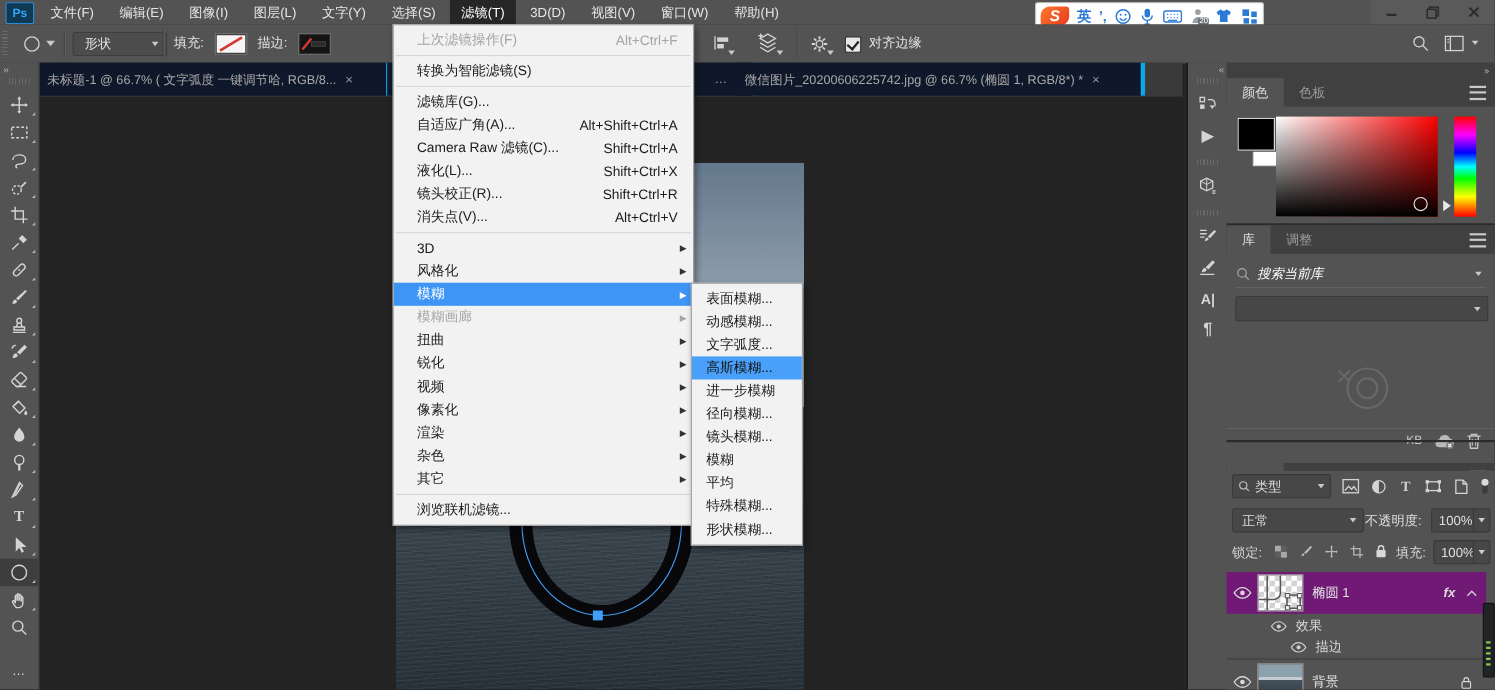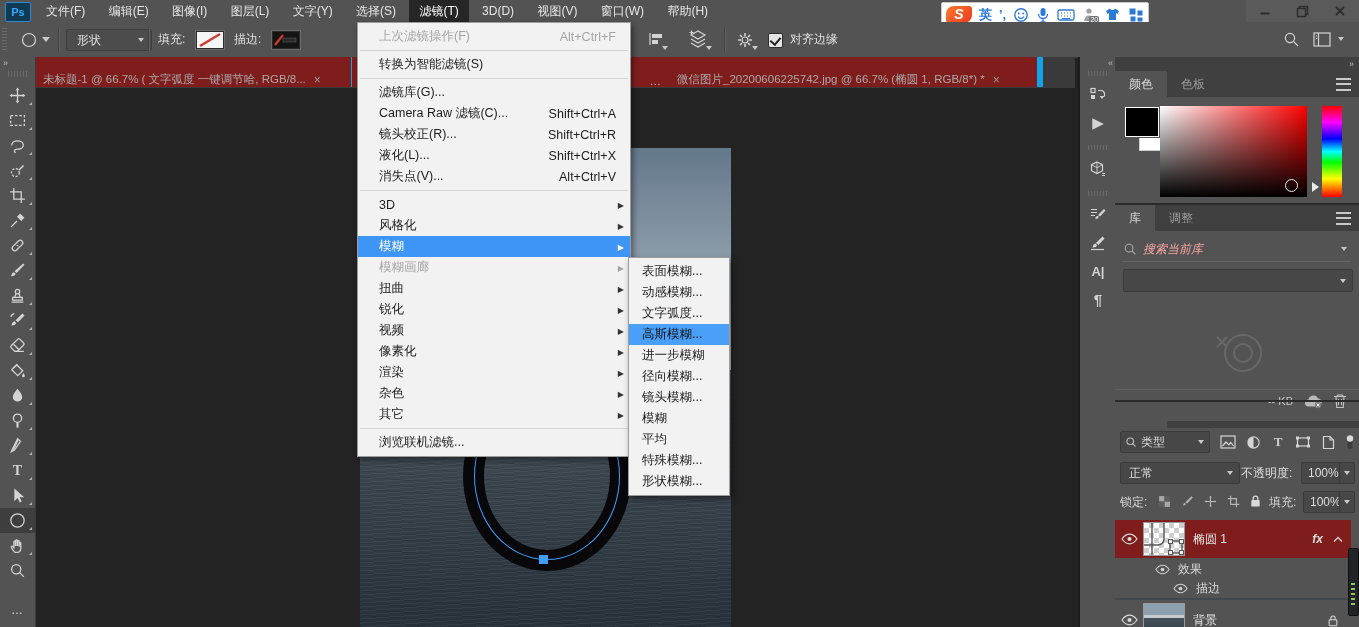--- a/index.html
+++ b/index.html
@@ -40,22 +40,22 @@
   .ob-label{color:#e2e2e2;font-size:12px;line-height:35px;}
   .ob-box{background:#4c4c4c;border:1px solid #3e3e3e;border-radius:2px;height:20px;top:7px;
           color:#e0e0e0;font-size:12px;display:flex;align-items:center;}
   .swatch{top:9px;width:26px;height:16px;border:1px solid #2a2a2a;outline:1px solid #6b6b6b;}
   .checkbox{top:11px;width:13px;height:13px;background:#e6e6e6;border:1px solid #2e2e2e;border-radius:2px;}
   .checkbox:after{content:"";position:absolute;left:3px;top:1px;width:5px;height:8px;
         border:solid #222;border-width:0 2px 2px 0;transform:rotate(40deg);}
 
   
   #tabbar{left:35px;top:57px;width:1040px;height:31px;background:#3a3a3a;border-bottom:1px solid #2a2a2a;}
-  .doc-tab{top:0;height:30px;background:#7f1d1d;border-right:6px solid #0ea5e9;color:#a9a9a9;
-           font-size:11.5px;display:flex;align-items:flex-end;padding:0 8px;white-space:nowrap;overflow:hidden;}
+  .doc-tab{top:0;height:30px;background:#0f172a;border-right:4px solid #0ea5e9;color:#a9a9a9;
+           font-size:11.5px;display:flex;align-items:center;padding:0 8px;white-space:nowrap;overflow:hidden;}
   .tab-close{margin-left:8px;color:#9a9a9a;font-size:12px;}
 
   
   #toolbar{left:0;top:57px;width:35px;height:570px;background:#535353;border-right:1px solid #3b3b3b;}
   .tb-head{height:13px;color:#bbb;font-size:9px;text-align:left;padding-left:3px;line-height:13px;letter-spacing:-1px;}
   .tb-grip{margin:1px 8px 6px 8px;height:6px;
         background:repeating-linear-gradient(90deg,#6a6a6a 0 1px,transparent 1px 3px);}
   .tool{width:35px;height:25px;display:flex;align-items:center;justify-content:center;position:relative;}
   .tool.active{background:#3e3e3e;}
   .tool .corner{position:absolute;right:3px;bottom:3px;width:0;height:0;
@@ -117,39 +117,39 @@
   .bg-swatch{left:24px;top:26px;width:30px;height:26px;background:#fff;border:1px solid #cfcfcf;}
   .sat-box{left:45px;top:9px;width:147px;height:91px;
       background:linear-gradient(to bottom,rgba(0,0,0,0) 0%,#000 100%),linear-gradient(to right,#fff,#f00);}
   .sat-cur{left:170px;top:82px;width:11px;height:11px;border:1.5px solid #eee;border-radius:50%;box-shadow:0 0 1px #000;}
   .hue-mark{left:197px;top:85px;width:0;height:0;border-top:5px solid transparent;border-bottom:5px solid transparent;border-left:7px solid #e8e8e8;}
   .hue-strip{left:207px;top:9px;width:20px;height:91px;
       background:linear-gradient(#ff0000,#ff00ff 18%,#0000ff 36%,#00ffff 50%,#00ff00 62%,#ffff00 80%,#ff0000);}
 
   
   .lib-search{left:8px;top:6px;width:228px;height:24px;border-bottom:1px solid #646464;
-      display:flex;align-items:center;color:#fca5a5;}
+      display:flex;align-items:center;color:#ffffff;}
   .lib-ph{font-style:italic;font-size:12px;margin-left:6px;}
   .lib-drop{left:8px;top:38px;width:228px;height:21px;background:#474747;border:1px solid #3a3a3a;border-radius:2px;
       display:flex;align-items:center;}
   .lib-view{left:8px;top:66px;width:228px;height:24px;display:flex;align-items:center;color:#d2d2d2;font-size:12px;}
   .viewbtn{width:24px;height:21px;display:flex;align-items:center;justify-content:center;border-radius:2px;}
   .viewbtn.active{background:#3a3a3a;}
   .lib-foot{left:0;top:158px;width:244px;height:22px;border-top:1px solid #616161;
       display:flex;align-items:center;justify-content:flex-end;color:#c9c9c9;font-size:11px;}
   .lay-search{left:5px;width:88px;height:20px;background:#474747;border:1px solid #3a3a3a;border-radius:2px;
       display:flex;align-items:center;color:#dedede;font-size:12px;position:absolute;top:3px;}
   .lf-ic{position:absolute;top:6px;width:18px;height:16px;display:flex;align-items:center;justify-content:center;color:#cfcfcf;}
   .lay-blendrow{left:0;top:34px;width:244px;height:24px;}
   .sel-box{background:#474747;border:1px solid #3a3a3a;border-radius:2px;height:20px;
       color:#dedede;font-size:12px;display:flex;align-items:center;position:absolute;}
   .lay-lockrow{left:0;top:62px;width:244px;height:24px;color:#d6d6d6;font-size:12px;}
   .lock-ic{position:absolute;top:2px;width:18px;height:18px;display:flex;align-items:center;justify-content:center;}
   .layer-row{left:0;width:236px;height:38px;display:flex;align-items:center;}
-  .layer-row.selected{background:#7f1d1d;}
+  .layer-row.selected{background:#701a75;}
   .eyebox{width:28px;display:flex;justify-content:center;flex:0 0 28px;}
   .thumb{width:40px;height:32px;border:1px solid #9a9a9a;flex:0 0 40px;position:relative;background:#fff;}
   .checker{background:
       linear-gradient(45deg,#cfcfcf 25%,transparent 25%,transparent 75%,#cfcfcf 75%),
       linear-gradient(45deg,#cfcfcf 25%,#fff 25%,#fff 75%,#cfcfcf 75%);
       background-size:10px 10px;background-position:0 0,5px 5px;}
   .thumb-sea{background:linear-gradient(#8da0ae 0 35%,#c4ccd2 35% 45%,#45525c 45%,#2c3640);}
   .lname{margin-left:8px;font-size:12px;color:#e2e2e2;}
   .fx{margin-left:auto;font-style:italic;font-weight:bold;color:#dcdcdc;font-size:12px;}
   .sub-row{height:19px;display:flex;align-items:center;color:#d8d8d8;font-size:12px;}
@@ -496,30 +496,34 @@
     </div>
     <div class="msep"></div>
     <div class="mi">
         <span class="lab">转换为智能滤镜(S)</span>
       </div>
     <div class="msep"></div>
     <div class="mi">
         <span class="lab">滤镜库(G)...</span>
       </div>
     <div class="mi">
+        <span class="lab">自适应广角(A)...</span>
+        <span class="sc">Alt+Shift+Ctrl+A</span>
+      </div>
+    <div class="mi">
         <span class="lab">Camera Raw 滤镜(C)...</span>
         <span class="sc">Shift+Ctrl+A</span>
       </div>
     <div class="mi">
+        <span class="lab">液化(L)...</span>
+        <span class="sc">Shift+Ctrl+X</span>
+      </div>
+    <div class="mi">
         <span class="lab">镜头校正(R)...</span>
         <span class="sc">Shift+Ctrl+R</span>
-      </div>
-    <div class="mi">
-        <span class="lab">液化(L)...</span>
-        <span class="sc">Shift+Ctrl+X</span>
       </div>
     <div class="mi">
         <span class="lab">消失点(V)...</span>
         <span class="sc">Alt+Ctrl+V</span>
       </div>
     <div class="msep"></div>
     <div class="mi">
         <span class="lab">3D</span>
         <span class="arr">▶</span>
       </div>

